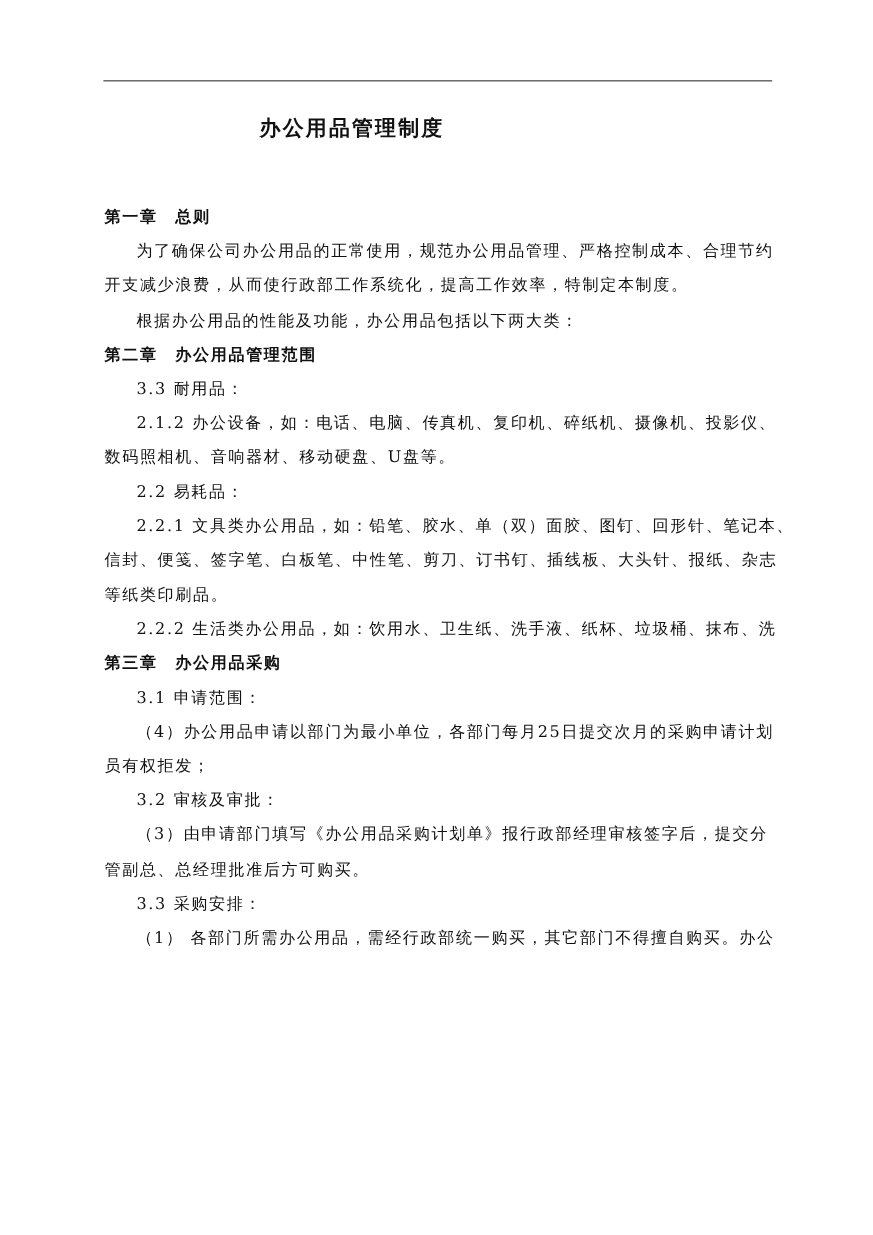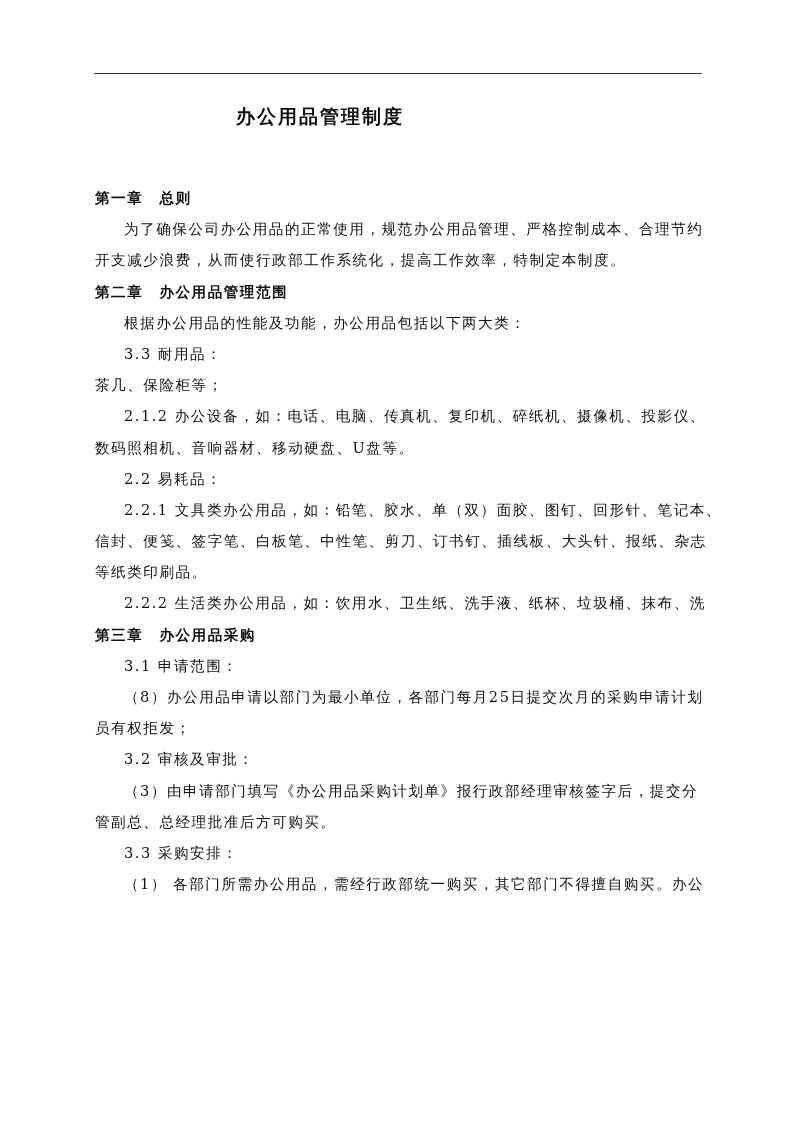--- a/index.html
+++ b/index.html
@@ -19,33 +19,32 @@
 <body>
 
 <div class="header-rule"></div>
 
 <div class="title">办公用品管理制度</div>
 
 <div class="content">
   <div class="line chapter">第一章　总则</div>
   <div class="line indent">为了确保公司办公用品的正常使用，规范办公用品管理、严格控制成本、合理节约</div>
   <div class="line">开支减少浪费，从而使行政部工作系统化，提高工作效率，特制定本制度。</div>
+  <div class="line indent">根据办公用品的性能及功能，办公用品包括以下两大类：</div>
   <div class="line chapter">第二章　办公用品管理范围</div>
-  <div class="line indent">根据办公用品的性能及功能，办公用品包括以下两大类：</div>
   <div class="line indent">3.3 耐用品：</div>
-  <div class="line">茶几、保险柜等；</div>
   <div class="line indent">2.1.2 办公设备，如：电话、电脑、传真机、复印机、碎纸机、摄像机、投影仪、</div>
   <div class="line">数码照相机、音响器材、移动硬盘、U盘等。</div>
   <div class="line indent">2.2 易耗品：</div>
   <div class="line indent">2.2.1 文具类办公用品，如：铅笔、胶水、单（双）面胶、图钉、回形针、笔记本、</div>
   <div class="line">信封、便笺、签字笔、白板笔、中性笔、剪刀、订书钉、插线板、大头针、报纸、杂志</div>
   <div class="line">等纸类印刷品。</div>
   <div class="line indent">2.2.2 生活类办公用品，如：饮用水、卫生纸、洗手液、纸杯、垃圾桶、抹布、洗</div>
   <div class="line chapter">第三章　办公用品采购</div>
   <div class="line indent">3.1 申请范围：</div>
-  <div class="line indent">（8）办公用品申请以部门为最小单位，各部门每月25日提交次月的采购申请计划</div>
+  <div class="line indent">（4）办公用品申请以部门为最小单位，各部门每月25日提交次月的采购申请计划</div>
   <div class="line">员有权拒发；</div>
   <div class="line indent">3.2 审核及审批：</div>
   <div class="line indent">（3）由申请部门填写《办公用品采购计划单》报行政部经理审核签字后，提交分</div>
   <div class="line">管副总、总经理批准后方可购买。</div>
   <div class="line indent">3.3 采购安排：</div>
   <div class="line indent">（1） 各部门所需办公用品，需经行政部统一购买，其它部门不得擅自购买。办公</div>
 </div>
 
 </body></html>

